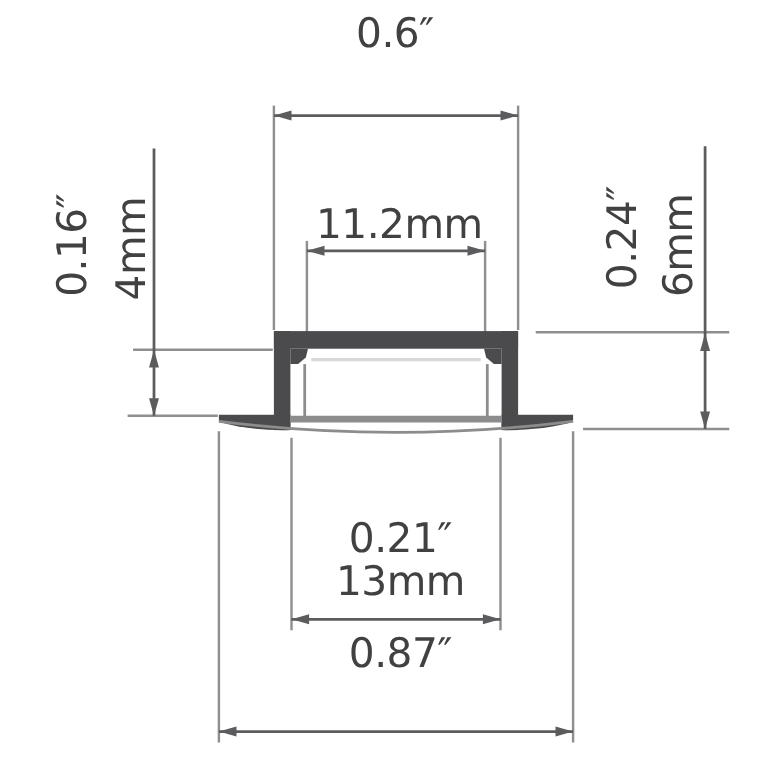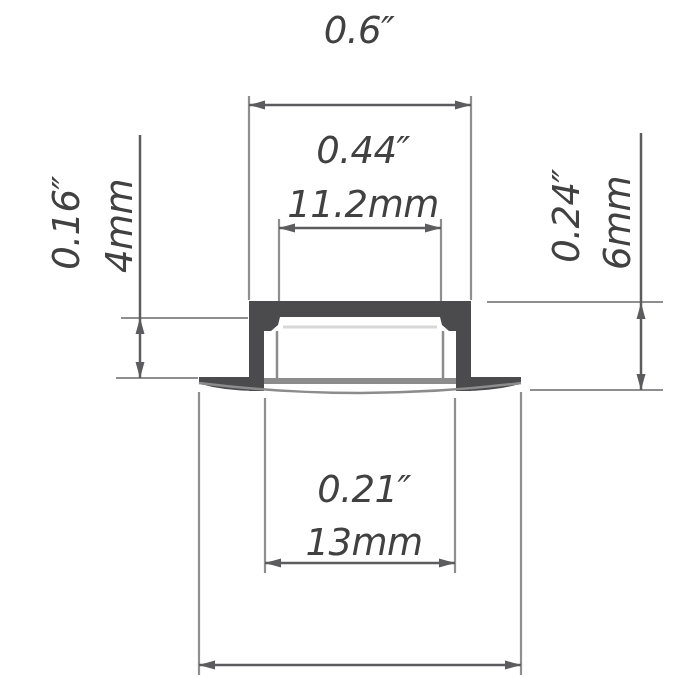--- a/index.html
+++ b/index.html
@@ -1,19 +1,19 @@
 <!DOCTYPE html>
 <html style="--bg: #ffffff; --profile: #4b4b4d; --dimline: #5c5c5e; --ext: #8f8f8f; --chan: #8c8c8c; --faint: #d8d8d8; --text: #414141;"><head>
 <meta charset="utf-8">
 <style>
   html,body{margin:0;padding:0;background:#fff;}
   .stage{
     position:relative;width:700px;height:700px;background:var(--bg,#fff);
     font-family:"DejaVu Sans","Liberation Sans",sans-serif;
-    overflow:hidden;filter:blur(0.4px);font-style:italic;
+    overflow:hidden;filter:blur(0.4px);
   }
   .stage svg{position:absolute;left:0;top:0;}
   .ext line{stroke:var(--ext,#8f8f8f);stroke-width:2.2;}
   .dim line{stroke:var(--dimline,#5c5c5e);stroke-width:2.5;}
   .dim polygon{fill:var(--dimline,#5c5c5e);stroke:none;}
   .dark{fill:var(--profile,#4b4b4d);stroke:none;}
   .chan{stroke:var(--chan,#8c8c8c);fill:none;}
   .faint{stroke:var(--faint,#d8d8d8);fill:none;}
   .lbl{
     position:absolute;transform:translate(-50%,-50%);
@@ -81,26 +81,26 @@
       <polygon points="455,563 439,558.5 439,567.5"></polygon>
 
       <line x1="199" y1="665" x2="521" y2="665"></line>
       <polygon points="199,665 215,660.5 215,669.5"></polygon>
       <polygon points="521,665 505,660.5 505,669.5"></polygon>
     </g>
   </svg>
 
   <div class="lbl" style="left:359px;top:30px;">0.6″</div>
 
-  <div class="lbl" style="left:363px;top:150px;">0.44″</div>
   <div class="lbl" style="left:363px;top:204px;text-align:center;">11.2mm</div>
 
   <div class="lbl rot" style="left:66px;top:223px;">0.16″</div>
   <div class="lbl rot" style="left:119px;top:226px;">4mm</div>
 
   <div class="lbl rot" style="left:566px;top:216px;">0.24″</div>
   <div class="lbl rot" style="left:617px;top:223px;">6mm</div>
 
   <div class="lbl" style="left:364px;top:489px;">0.21″</div>
-  <div class="lbl" style="left:364px;top:542px;">13mm</div>
+  <div class="lbl" style="left:364px;top:528px;">13mm</div>
 
+  <div class="lbl" style="left:364px;top:594px;">0.87″</div>
 
 </div>
 
 </body></html>

